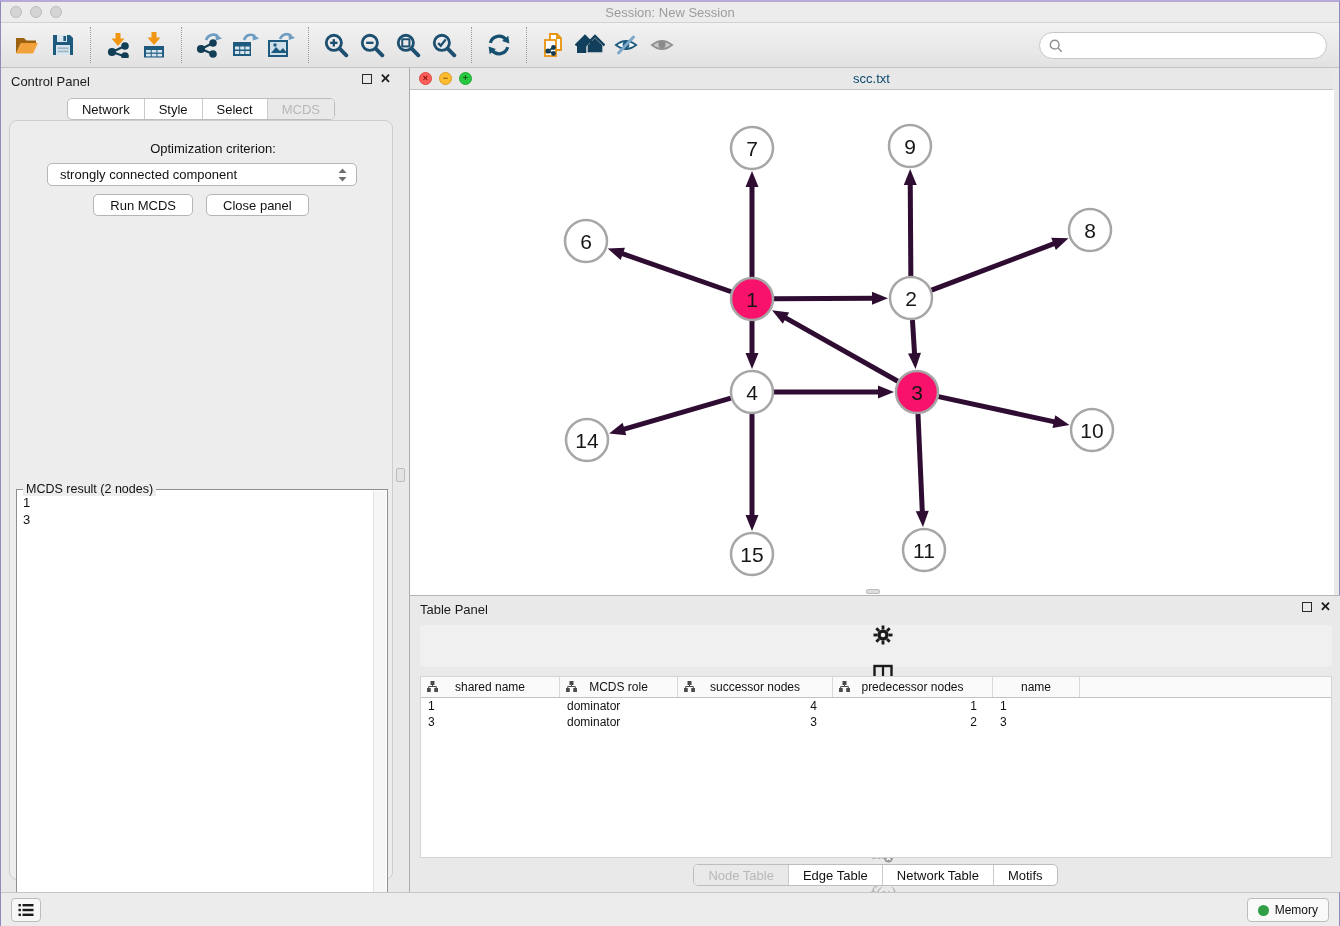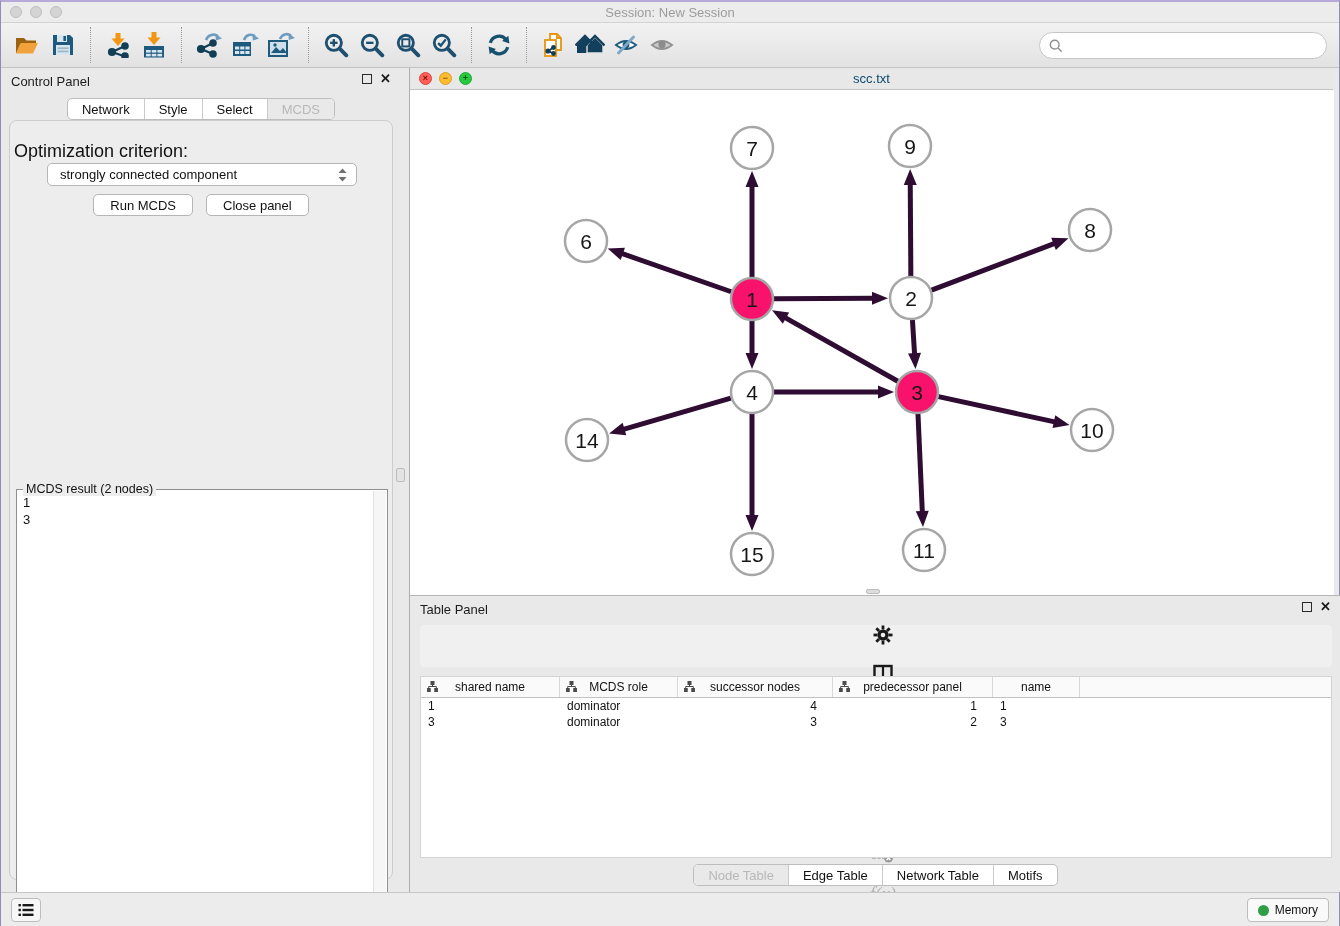--- a/index.html
+++ b/index.html
@@ -27,21 +27,21 @@
   .cp-header .lbl { position:absolute; left:10px; top:6px; font-size:13px; color:#1c1c1c; }
   .panel-btns { position:absolute; right:10px; top:6px; display:flex; gap:8px; align-items:center; }
   .float-ic { width:10px; height:10px; border:1.6px solid #2a2a2a; }
   .close-ic { font-size:13px; font-weight:bold; color:#1a1a1a; line-height:10px; }
   .cp-tabs { position:absolute; left:0; top:30px; width:100%; display:flex; justify-content:center; }
   .seg { display:flex; border:1px solid #bdbdbd; border-radius:5px; background:#fff; overflow:hidden; height:22px; }
   .seg .tab { display:flex; align-items:center; padding:0 14px; font-size:13px; color:#111; border-left:1px solid #cbcbcb; }
   .seg .tab:first-child { border-left:none; }
   .seg .tab.active { color:#b8b8b8; background:#e9e9e9; }
   .cp-body { position:absolute; left:8px; top:52px; width:384px; height:760px; background:#ededed; border:1px solid #cdcdcd; border-radius:8px; }
-  .opt-label { position:absolute; left:4px; top:20px; width:100%; font-size:18px; color:#111; }
+  .opt-label { position:absolute; left:12px; top:20px; width:100%; text-align:center; font-size:13px; color:#111; }
   .selectbox { position:absolute; left:37px; top:42px; width:310px; height:23px; background:#fff; border:1px solid #b5b5b5; border-radius:5px; display:flex; align-items:center; font-size:13px; color:#111; padding-left:12px; }
   .selectbox .stepper { position:absolute; right:8px; top:3px; }
   .cp-buttons { position:absolute; left:0; top:73px; width:100%; display:flex; justify-content:center; gap:13px; }
   .btn { display:inline-flex; align-items:center; justify-content:center; background:#fff; border:1px solid #b5b5b5; border-radius:5px; font-size:13px; color:#111; height:22px; padding:0 16px; }
   .result-group { position:absolute; left:6px; top:368px; width:372px; height:447px; border:1px solid #8f8f8f; background:#fff; }
   .result-legend { position:absolute; left:6px; top:-8px; background:#ededed; padding:0 3px; font-size:12.5px; color:#111; }
   .result-text { position:absolute; left:2px; top:4px; right:16px; bottom:2px; font-size:13px; color:#111; line-height:17px; white-space:pre; padding-left:4px; overflow:hidden; }
   .result-scroll { position:absolute; right:1px; top:1px; bottom:1px; width:13px; background:#f6f6f6; border-left:1px solid #e2e2e2; }
 
   .vsplit-grip { position:absolute; left:395px; top:466px; width:9px; height:14px; background:#e3e3e3; border:1px solid #bcbcbc; border-radius:2px; }
@@ -493,21 +493,21 @@
               <g stroke="#4a4a4a" stroke-width="1" fill="#4a4a4a">
                 <rect x="4" y="0.5" width="3" height="3"></rect>
                 <line x1="5.5" y1="3.5" x2="5.5" y2="5.5"></line>
                 <line x1="1.7" y1="5.5" x2="9.3" y2="5.5"></line>
                 <line x1="1.7" y1="5.5" x2="1.7" y2="7.5"></line>
                 <line x1="9.3" y1="5.5" x2="9.3" y2="7.5"></line>
                 <rect x="0.2" y="7.5" width="3" height="3"></rect>
                 <rect x="7.8" y="7.5" width="3" height="3"></rect>
               </g>
             </svg>
-            <span>predecessor panel</span>
+            <span>predecessor nodes</span>
           </div>
           <div class="th" style="width: 87px;">
             <span>name</span>
           </div>
         </div>
       <div id="table-body">
           <div class="trow">
             <div class="td l" style="width: 139px;">1</div>
             <div class="td l" style="width: 118px;">dominator</div>
             <div class="td r" style="width: 155px;">4</div>

